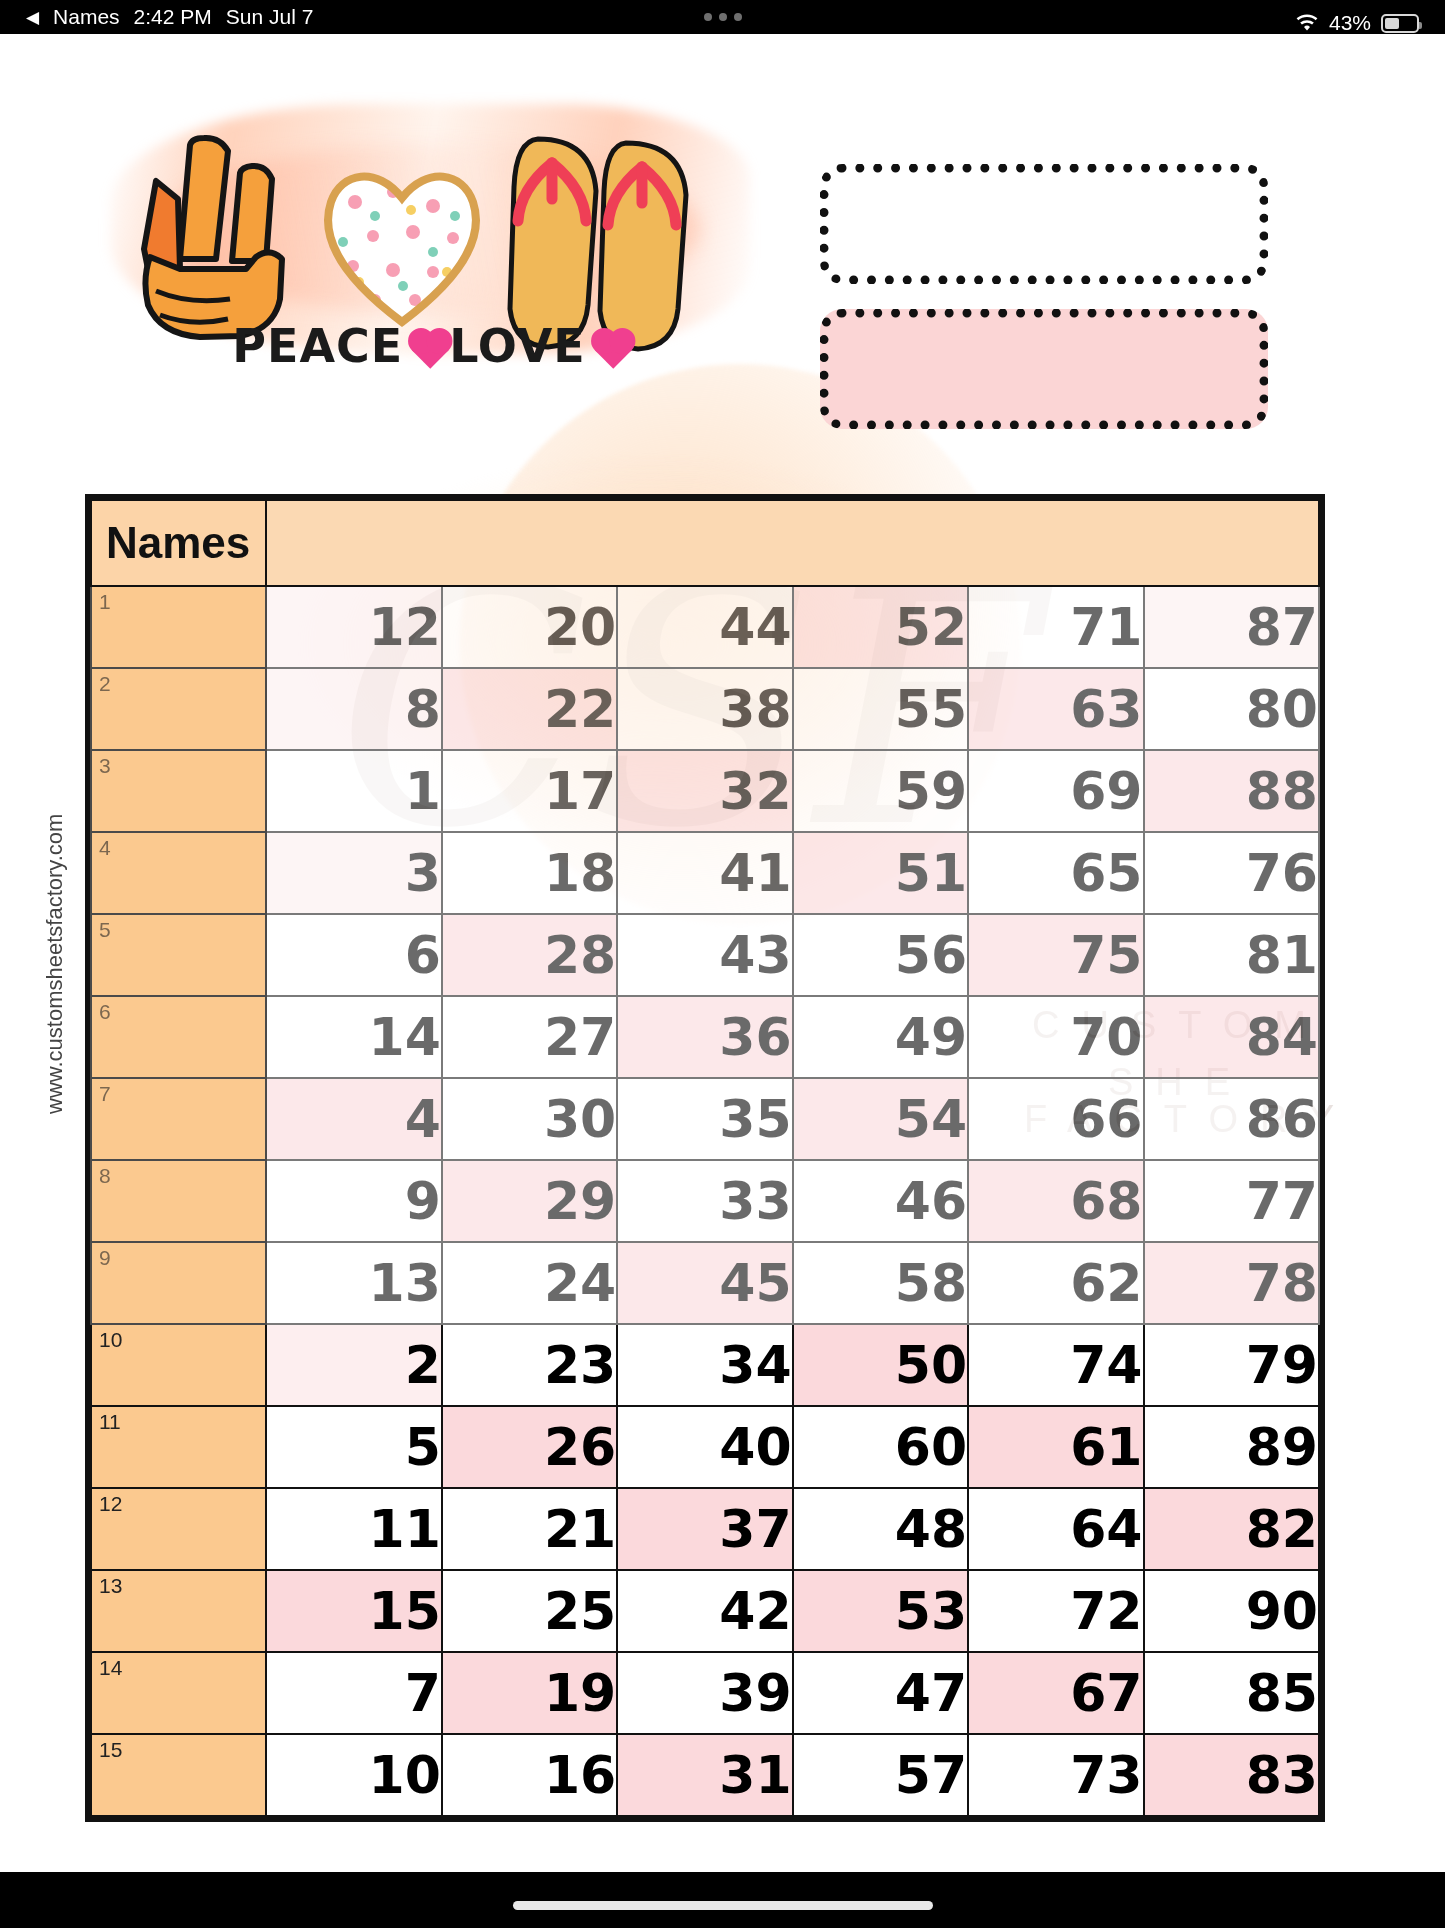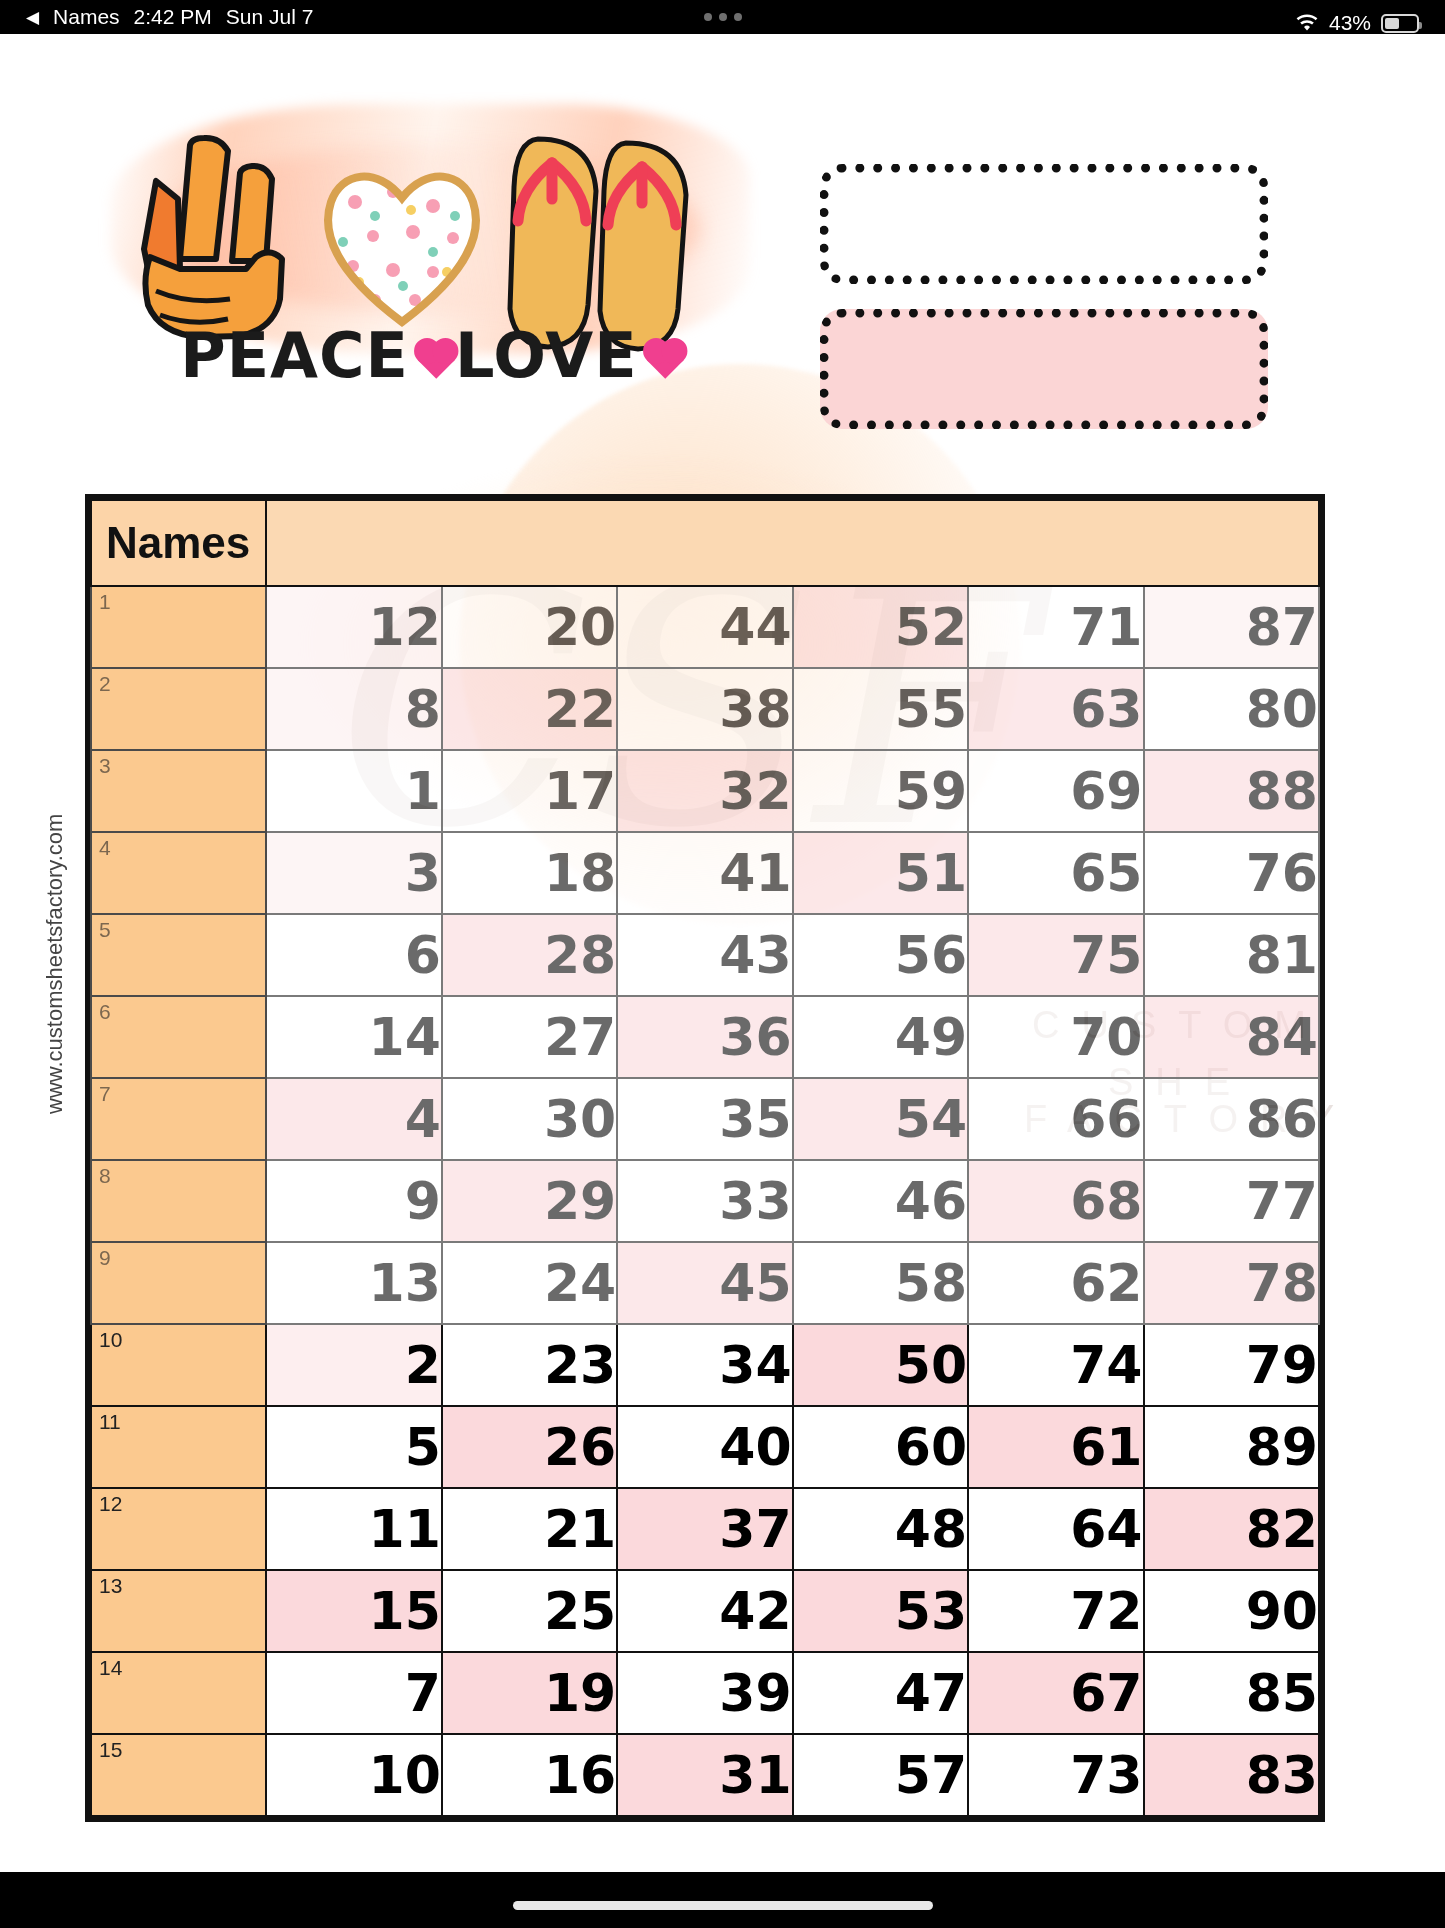--- a/index.html
+++ b/index.html
@@ -163,21 +163,21 @@
   .hand { position: absolute; left: 20px; top: 55px; }
   .heart-img { position: absolute; left: 215px; top: 80px; }
   .flops { position: absolute; left: 400px; top: 55px; }
   .art-title {
     position: absolute;
     left: 0; top: 245px;
     width: 660px;
     text-align: right;
     font-family: "DejaVu Sans", sans-serif;
     font-weight: bold;
-    font-size: 62px;
+    font-size: 46px;
     color: #1b1b1b;
     letter-spacing: 1px;
     display: flex;
     align-items: center;
     justify-content: center;
     gap: 4px;
   }
   .mini-heart {
     display: inline-block;
     width: 26px; height: 26px;

